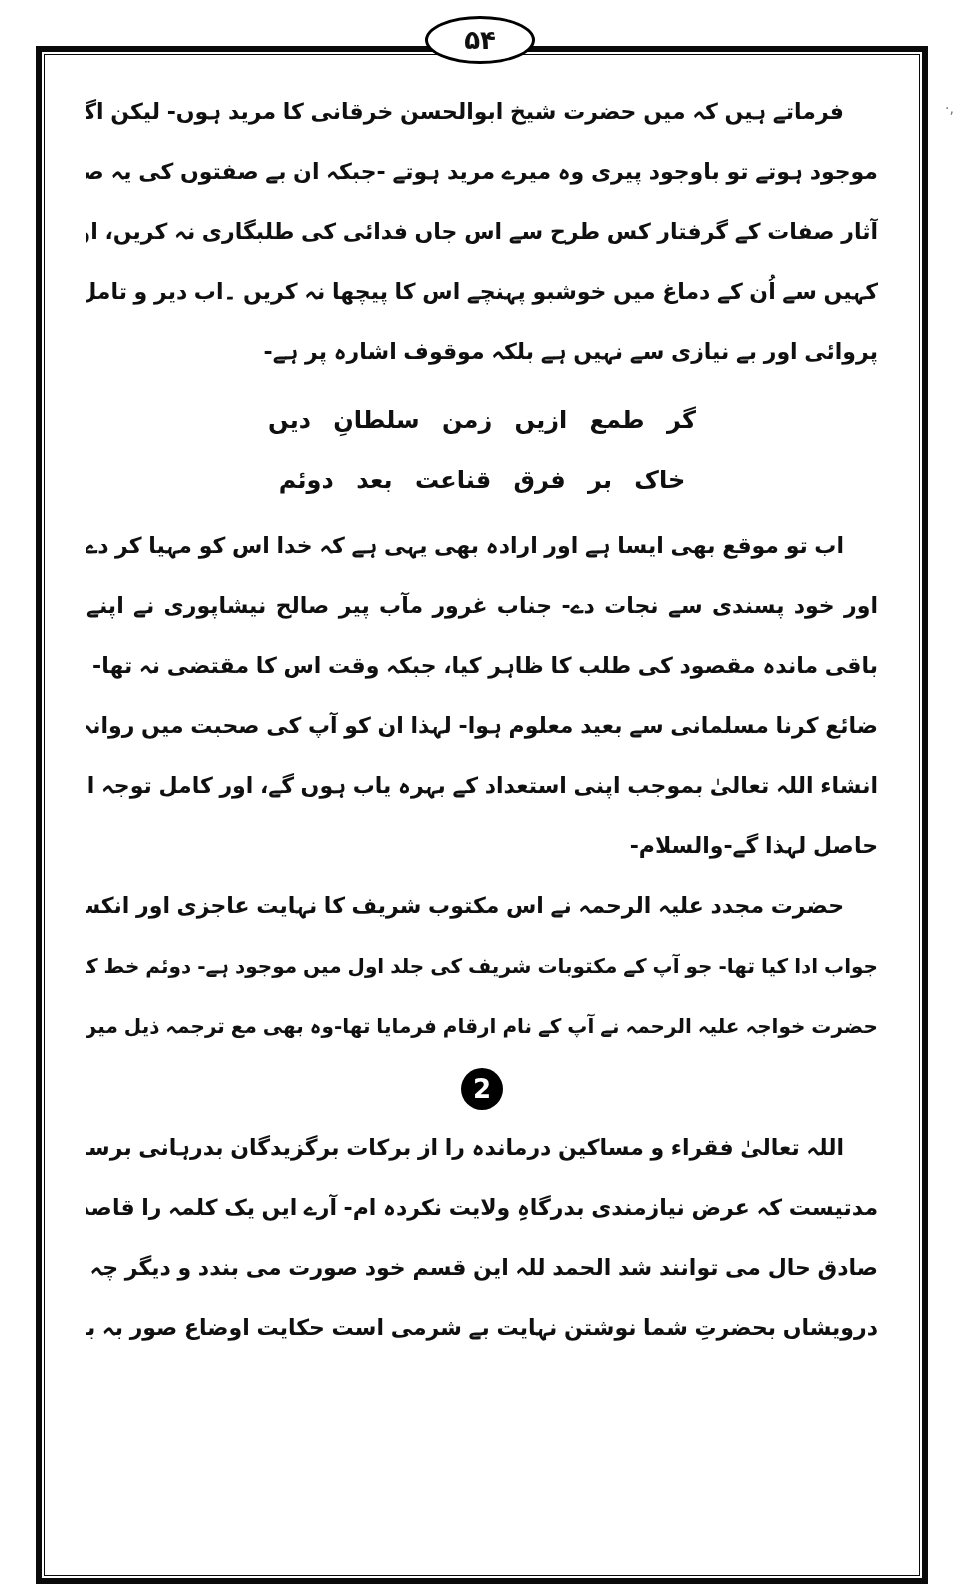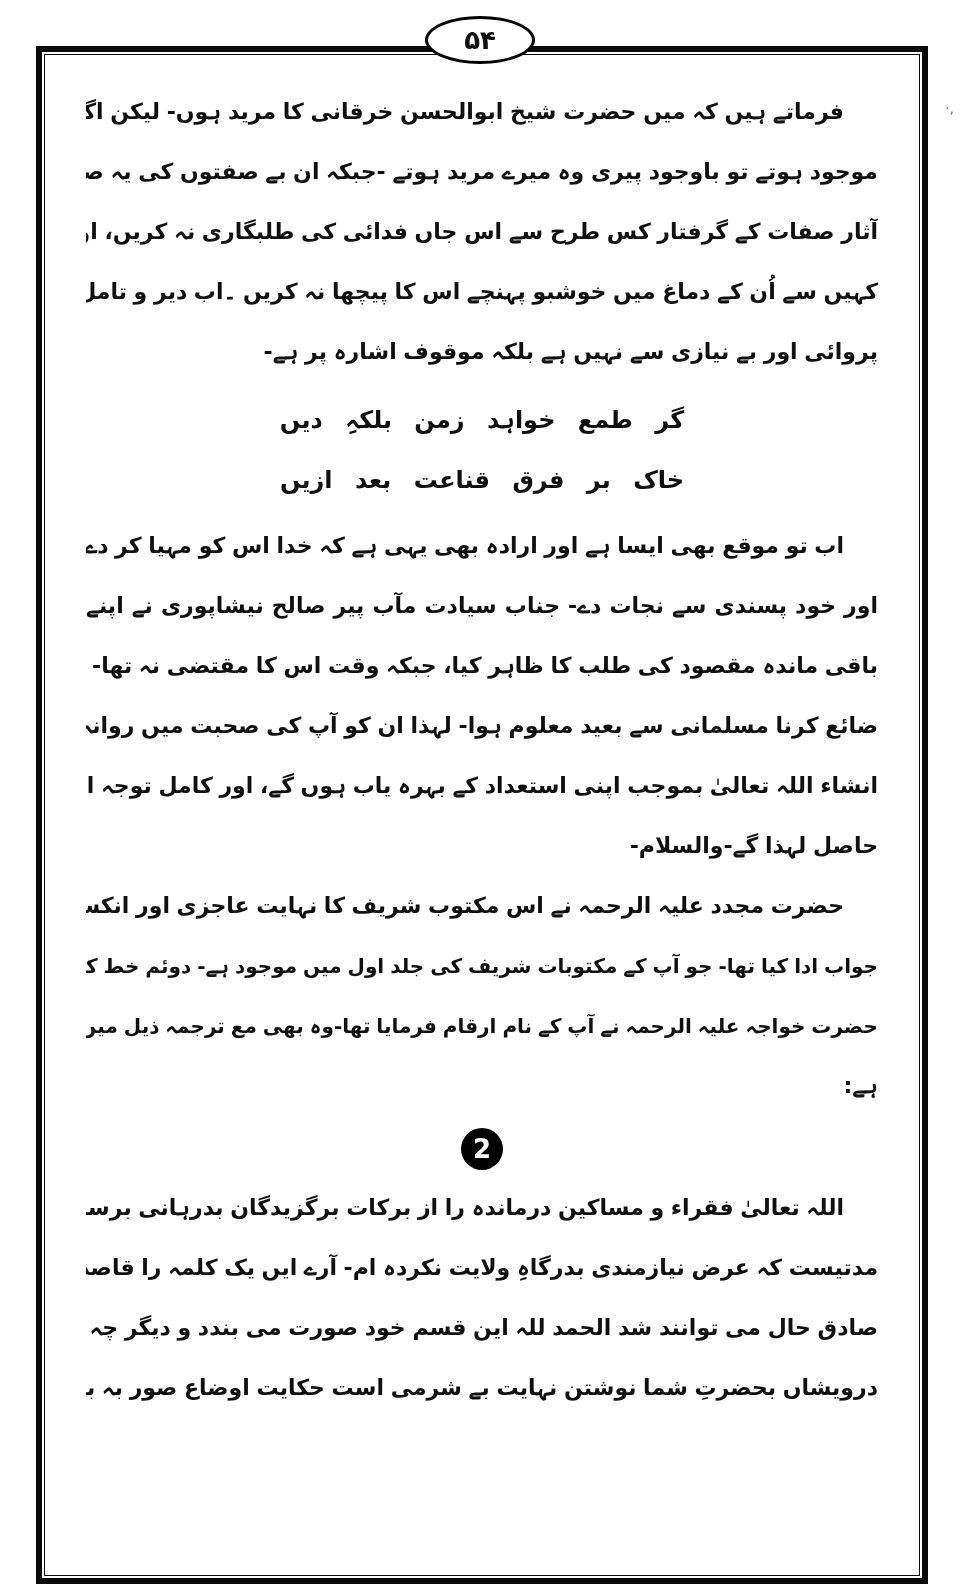--- a/index.html
+++ b/index.html
@@ -133,38 +133,37 @@
 
     <div class="para-1">
       <div class="line line--indent">فرماتے ہیں کہ میں حضرت شیخ ابوالحسن خرقانی کا مرید ہوں- لیکن اگر اس وقت وہ</div>
       <div class="line">موجود ہوتے تو باوجود پیری وہ میرے مرید ہوتے -جبکہ ان بے صفتوں کی یہ صفت ہو</div>
       <div class="line">آثار صفات کے گرفتار کس طرح سے اس جاں فدائی کی طلبگاری نہ کریں، اور جہاں</div>
       <div class="line">کہیں سے اُن کے دماغ میں خوشبو پہنچے اس کا پیچھا نہ کریں ۔اب دیر و تامل ہمارا بے</div>
       <div class="line line--end">پروائی اور بے نیازی سے نہیں ہے بلکہ موقوف اشارہ پر ہے-</div>
     </div>
 
     <div class="couplet">
-      <div class="line">گر طمع خواہد زمن بلکہِ دیں</div>
-      <div class="line">خاک بر فرق قناعت بعد ازیں</div>
+      <div class="line">گر طمع ازیں زمن سلطانِ دیں</div>
+      <div class="line">خاک بر فرق قناعت بعد دوئم</div>
     </div>
 
     <div class="para-2">
       <div class="line line--indent">اب تو موقع بھی ایسا ہے اور ارادہ بھی یہی ہے کہ خدا اس کو مہیا کر دے-اور غرور</div>
-      <div class="line">اور خود پسندی سے نجات دے- جناب سیادت مآب پیر صالح نیشاپوری نے اپنے</div>
+      <div class="line">اور خود پسندی سے نجات دے- جناب غرور مآب پیر صالح نیشاپوری نے اپنے</div>
       <div class="line">باقی ماندہ مقصود کی طلب کا ظاہر کیا، جبکہ وقت اس کا مقتضی نہ تھا- ان کے اوقات کا</div>
       <div class="line">ضائع کرنا مسلمانی سے بعید معلوم ہوا- لہذا ان کو آپ کی صحبت میں روانہ کیا گیا-</div>
       <div class="line">انشاء اللہ تعالیٰ بموجب اپنی استعداد کے بہرہ یاب ہوں گے، اور کامل توجہ اور مہربانی</div>
       <div class="line line--end">حاصل لہذا گے-والسلام-</div>
     </div>
 
     <div class="para-3">
       <div class="line line--indent">حضرت مجدد علیہ الرحمہ نے اس مکتوب شریف کا نہایت عاجزی اور انکساری سے</div>
       <div class="line line--tight">جواب ادا کیا تھا- جو آپ کے مکتوبات شریف کی جلد اول میں موجود ہے- دوئم خط کئی ماہ کے بعد</div>
       <div class="line line--tight">حضرت خواجہ علیہ الرحمہ نے آپ کے نام ارقام فرمایا تھا-وہ بھی مع ترجمہ ذیل میں درج کیا جاتا</div>
-      <div class="line line--end">ہے:</div>
     </div>
 
     <div class="section-badge">
       <span>2</span>
     </div>
 
     <div class="para-4">
       <div class="line line--indent">اللہ تعالیٰ فقراء و مساکین درماندہ را از برکات برگزیدگان بدرہانی برساناد!</div>
       <div class="line">مدتیست کہ عرض نیازمندی بدرگاہِ ولایت نکردہ ام- آرے ایں یک کلمہ را قاصدان</div>
       <div class="line">صادق حال می توانند شد الحمد للہ این قسم خود صورت می بندد و دیگر چہ نویسم سخن</div>

